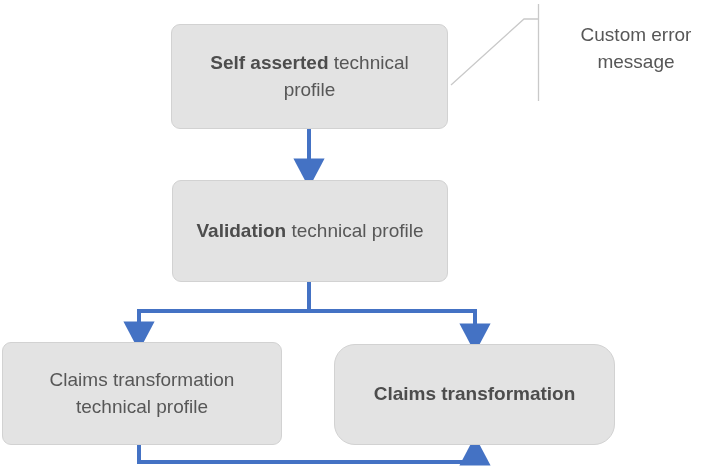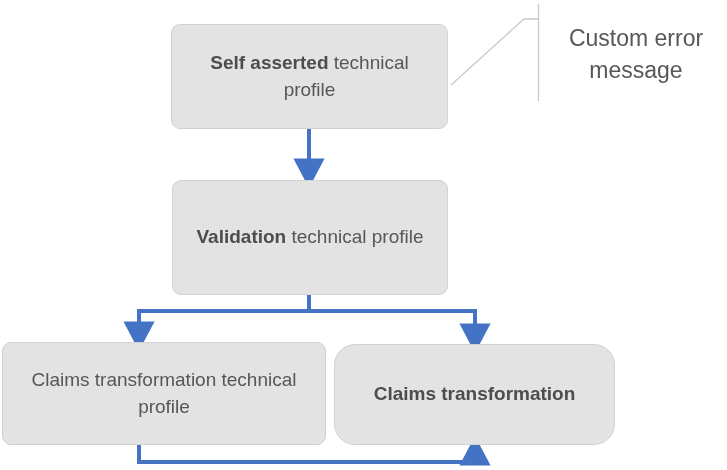--- a/index.html
+++ b/index.html
@@ -28,39 +28,39 @@
     color: #575757;
     font-size: 19px;
     line-height: 1.38;
     padding: 20px 14px;
   }
   .node .txt { display: block; }
   .node b { font-weight: bold; color: #4D4D4D; }
   .node .reg { font-weight: normal; }
 
   #node-self-asserted { left: 171px; top: 24px; width: 277px; height: 105px; }
-  #node-validation    { left: 172px; top: 180px; width: 276px; height: 115px; }
-  #node-claims-tp     { left: 2px;   top: 342px; width: 324px; height: 103px; }
+  #node-validation    { left: 172px; top: 180px; width: 276px; height: 102px; }
+  #node-claims-tp     { left: 2px;   top: 342px; width: 280px; height: 103px; }
   #node-claims-tr     { left: 334px; top: 344px; width: 281px; height: 101px; border-radius: 21px; }
 
   #connectors {
     position: absolute;
     left: 0; top: 0;
     width: 727px; height: 470px;
     pointer-events: none;
   }
 
   .callout-label {
     position: absolute;
     left: 556px;
     top: 22px;
     width: 160px;
     text-align: center;
     color: #575757;
-    font-size: 23px;
+    font-size: 19px;
     line-height: 1.4;
   }
 </style>
 </head>
 <body>
 
 <div id="canvas">
 
   <svg id="connectors" width="727" height="470" viewBox="0 0 727 470">
     <defs>

